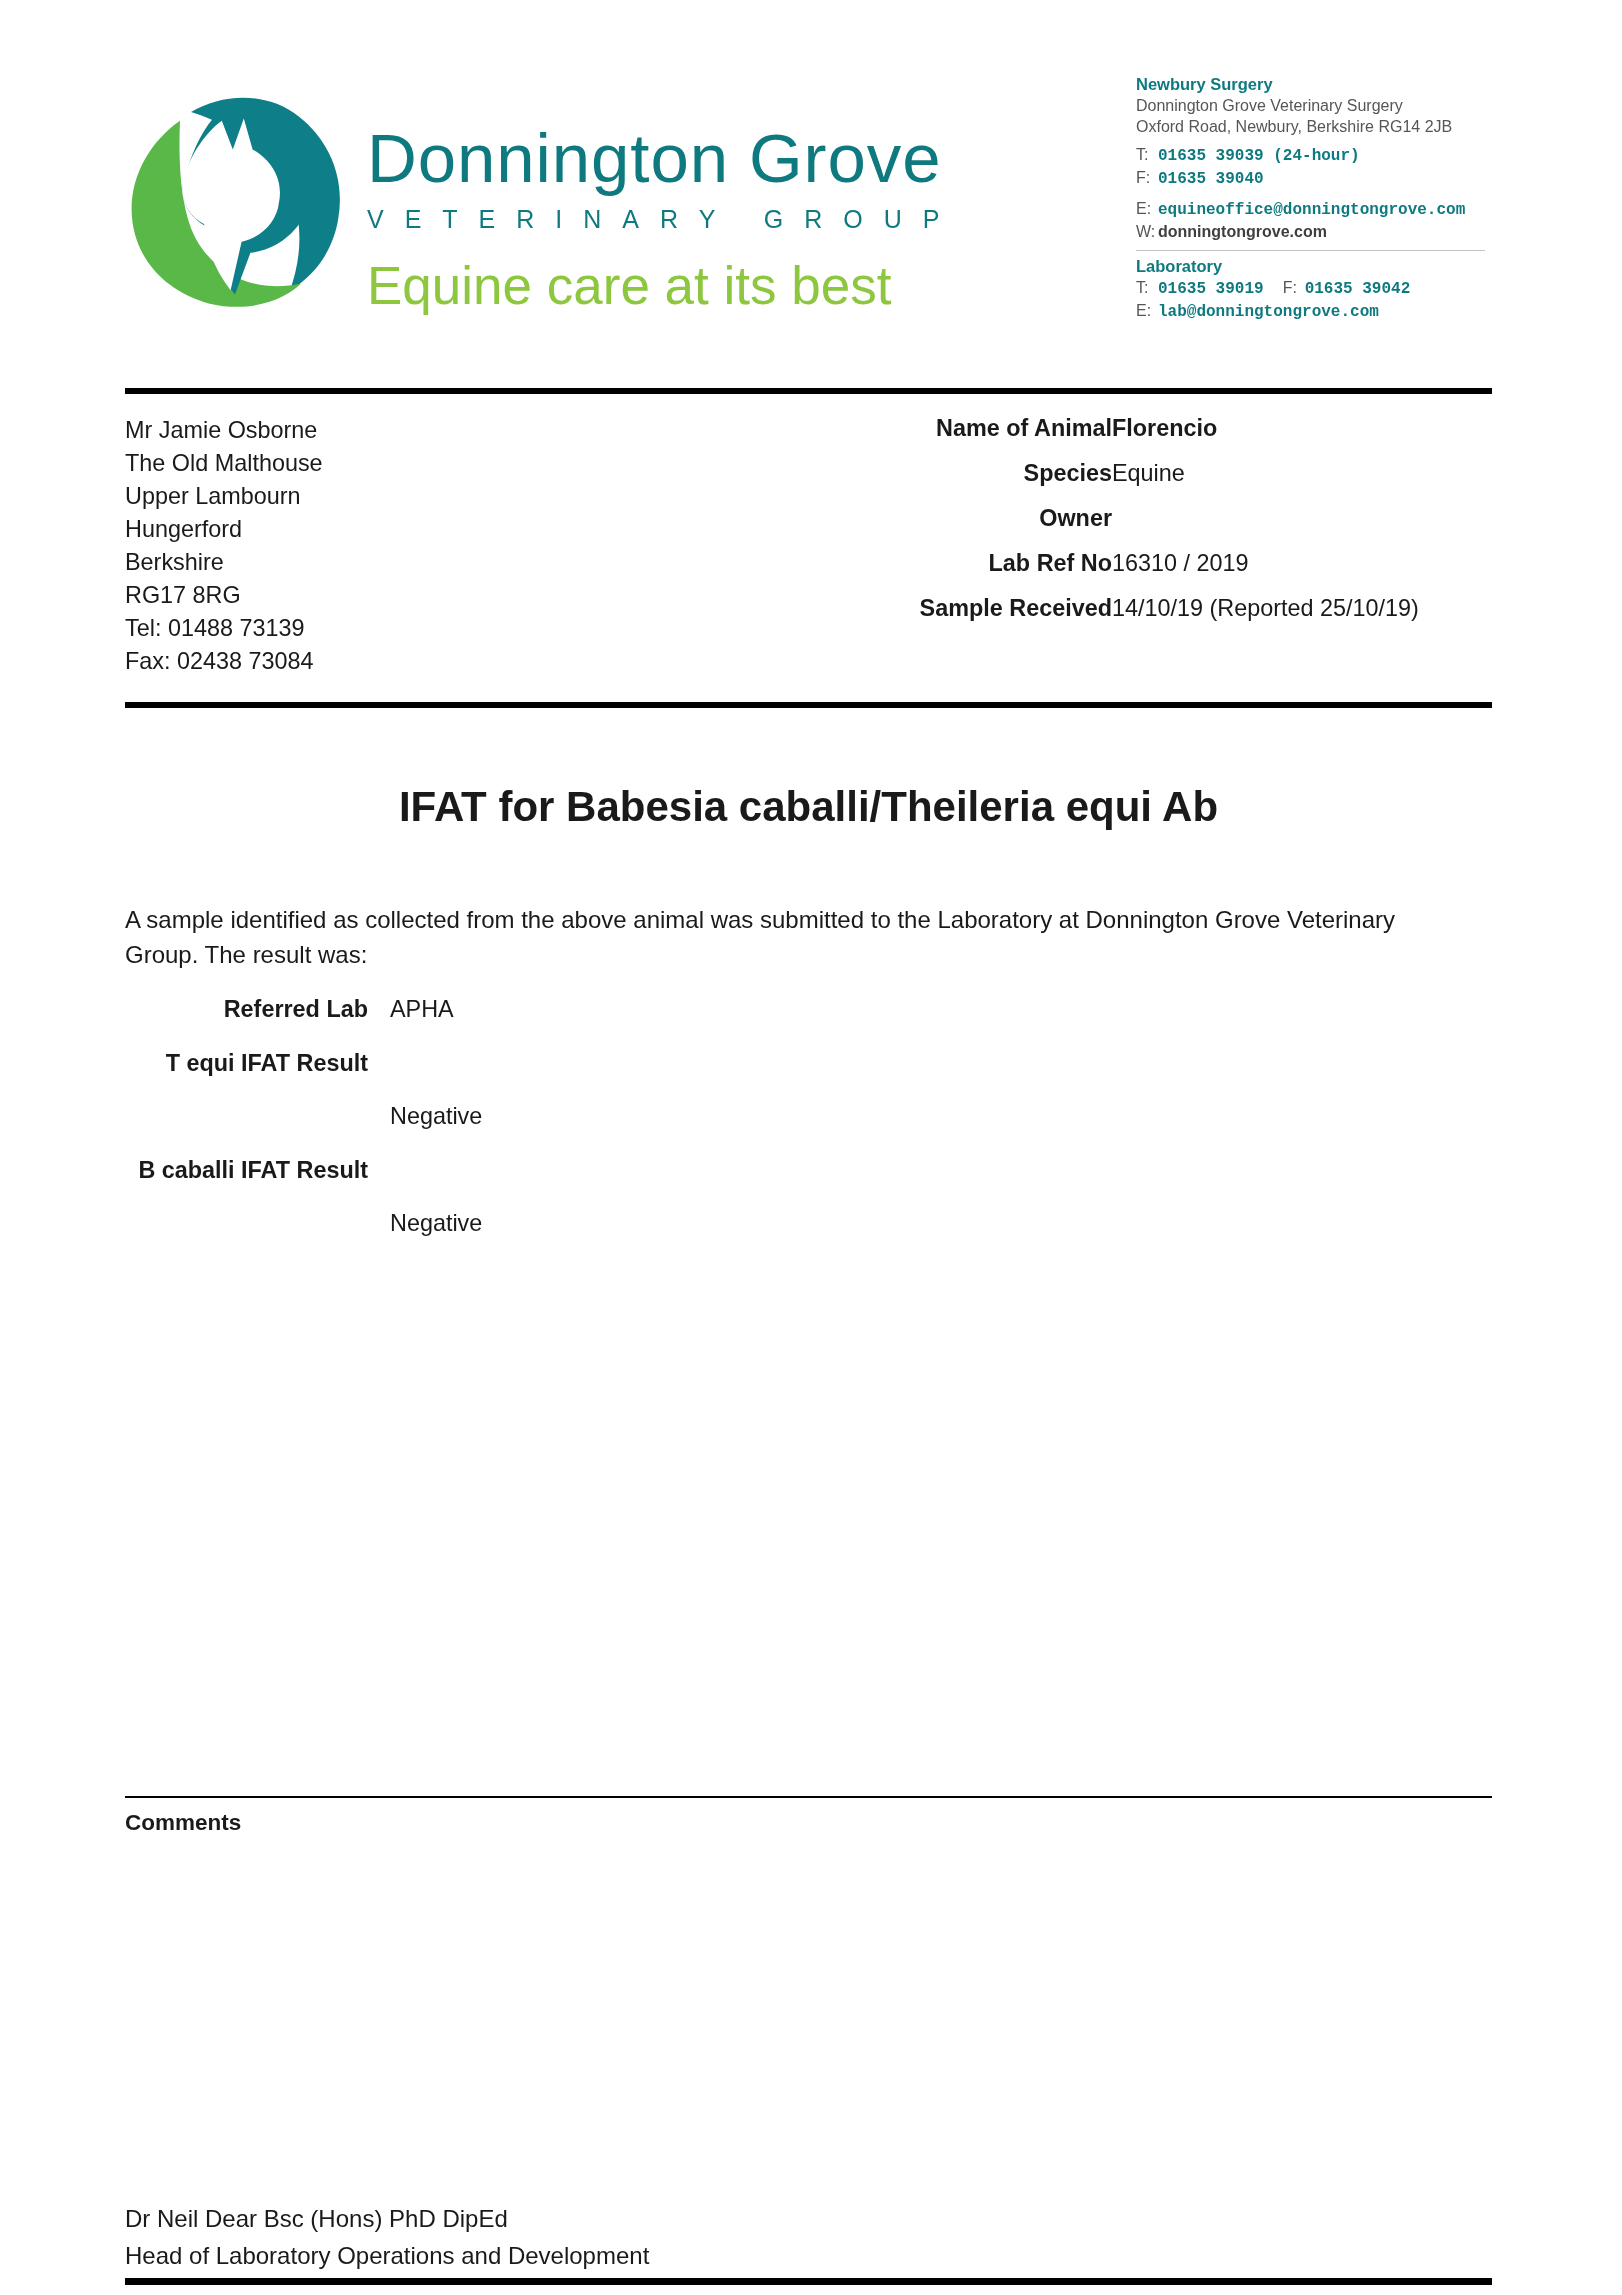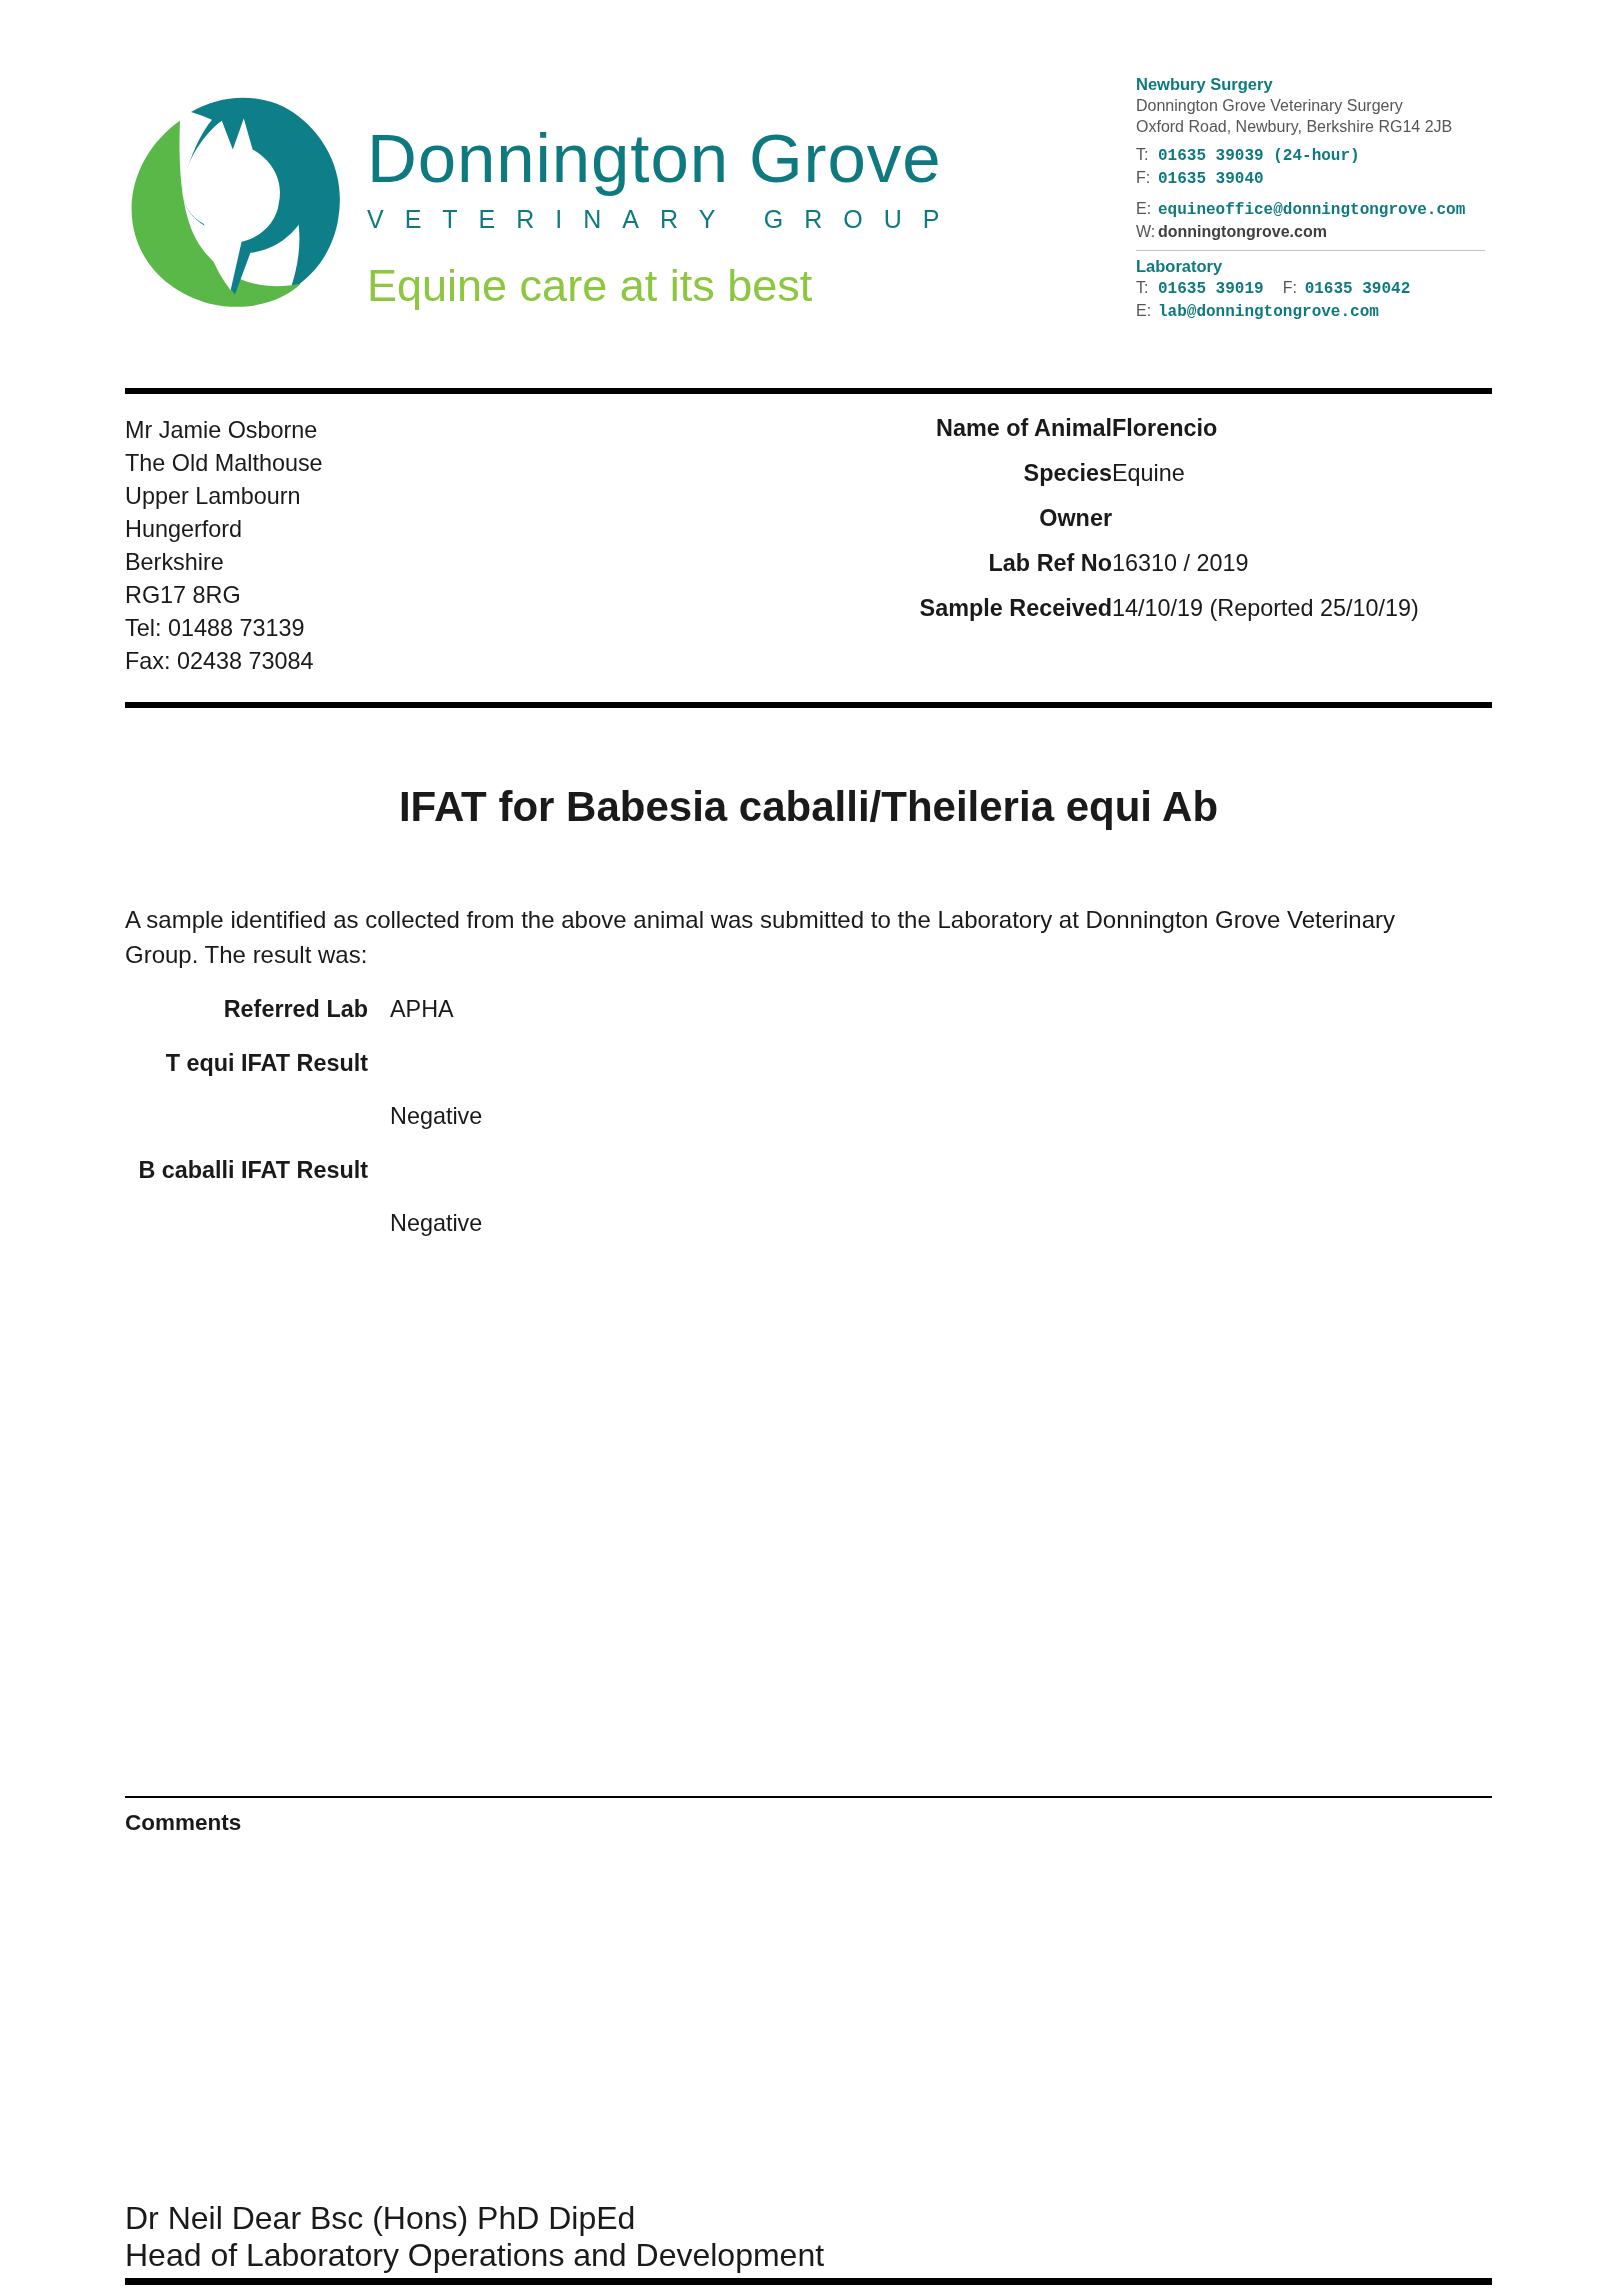--- a/index.html
+++ b/index.html
@@ -12,21 +12,21 @@
     overflow:hidden;
   }
   .page { position:relative; width:1623px; height:2295px; background:#fff; }
 
   
   .brand-row { position:absolute; left:125px; top:90px; display:flex; gap:22px; }
   .logo { width:220px; height:220px; flex:0 0 auto; }
   .brand-text { padding-top:32px; }
   .brand-name { font-size:69px; line-height:73px; color:#0e7a80; letter-spacing:0.9px; white-space:nowrap; }
   .brand-sub  { font-size:25px; line-height:28.5px; color:#0e7a80; letter-spacing:21px; margin-top:10px; white-space:nowrap; }
-  .brand-tagline { font-size:45px; line-height:50px; color:#8dc63f; margin-top:27px; white-space:nowrap; }
+  .brand-tagline { font-size:53px; line-height:50px; color:#8dc63f; margin-top:27px; white-space:nowrap; }
 
   
   .contact { position:absolute; left:1136px; top:74px; width:349px; font-size:16px; line-height:21px; color:#555658; }
   .c-title { color:#0e7a80; font-weight:bold; font-size:16.5px; }
   .c-strong { color:#0e7a80; font-weight:bold;font-family:Liberation Mono, monospace; }
   .c-dark { color:#3f3f41; font-weight:bold;margin-top:20px; }
   .c-label { display:inline-block; min-width:22px; }
   .c-gap { height:7.3px; }
   .c-divider { border-top:1.4px solid #c3c4c5; margin:8.3px 0 5.5px 0; }
   .lab-fax { margin-left:19px; }
@@ -53,21 +53,21 @@
   .report-intro { position:absolute; left:125px; top:902px; width:1285px; font-size:24px; line-height:35px; }
 
   .results { position:absolute; left:125px; top:996px; width:1367px; font-size:23.4px; }
   .result-row { display:grid; grid-template-columns:243px 1fr; column-gap:22px; margin-bottom:26px; }
   .result-label { grid-column:1; grid-row:1; text-align:right; font-weight:bold; line-height:27.5px; }
   .result-value { grid-column:2; grid-row:1; line-height:27.5px; }
   .result-row.stacked .result-value { grid-row:2; margin-top:26px; }
 
   .comments-label { position:absolute; left:125px; top:1810px; font-size:22.5px; font-weight:bold; }
 
-  .signature { position:absolute; left:125px; top:2200px; font-size:32px; line-height:37px; }
+  .signature { position:absolute; left:125px; top:2200px; font-size:24px; line-height:37px; }
 </style>
 </head>
 <body>
 
 <div class="page">
 
   <div class="brand-row">
     <div class="logo">
       <svg viewBox="0 0 100 100" width="100%" height="100%">
         <path d="M30 10 C45 1 65 1 79 12 C93 23 100 40 97 58 C95 72 87 84 75 91 C80 77 81 62 76 49 C70 32 55 18 30 10 Z" fill="#0e7f88"></path>

